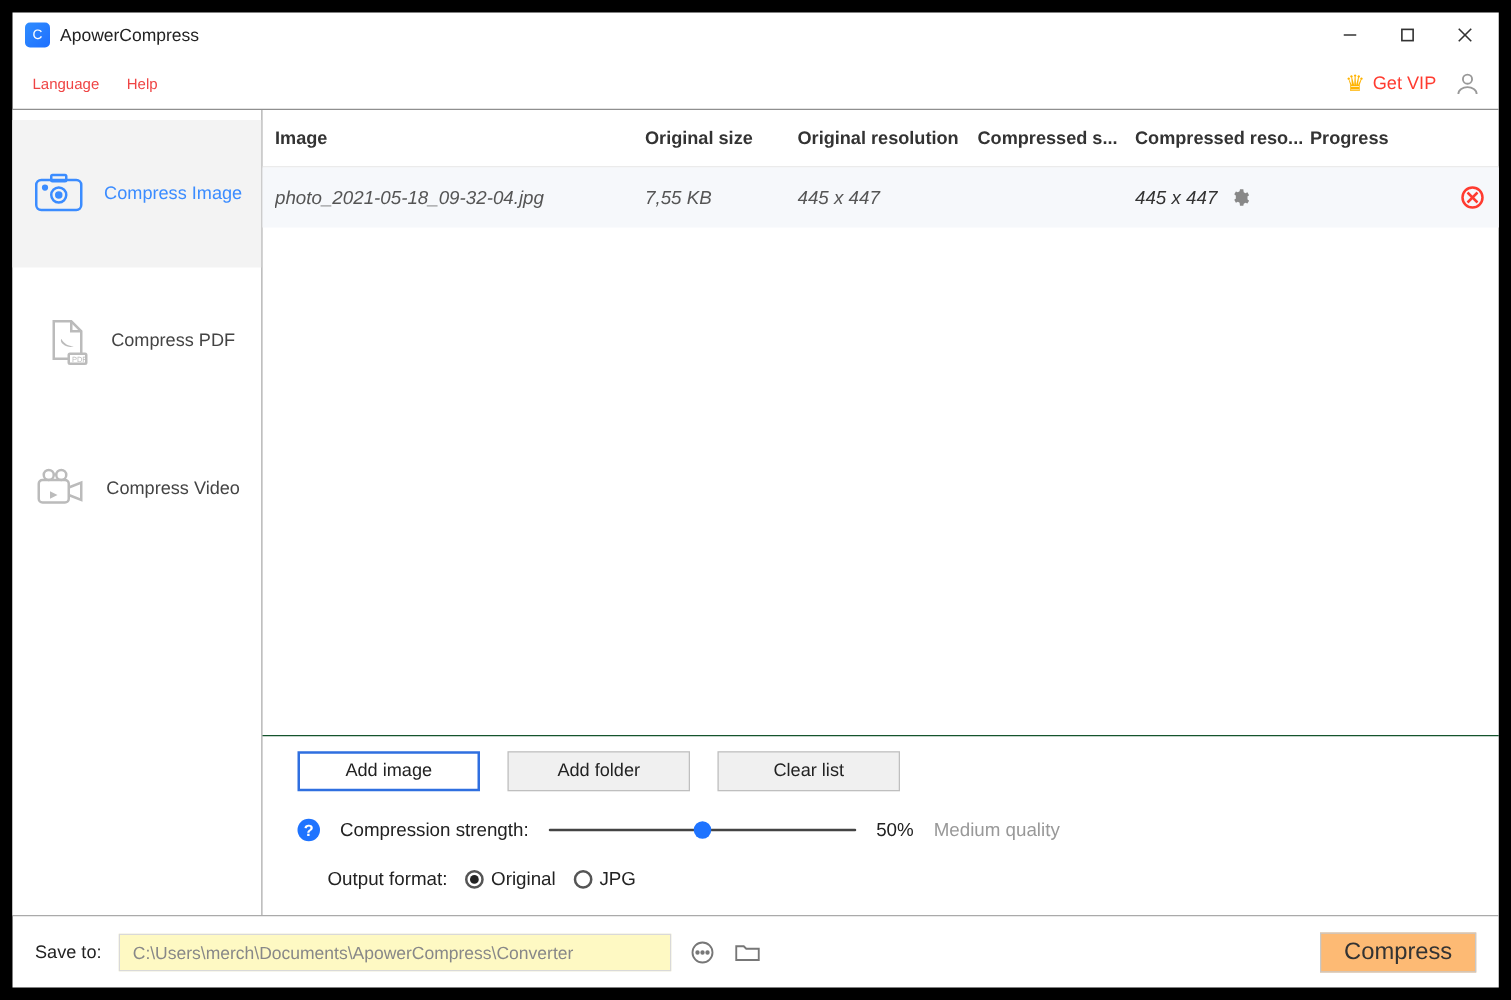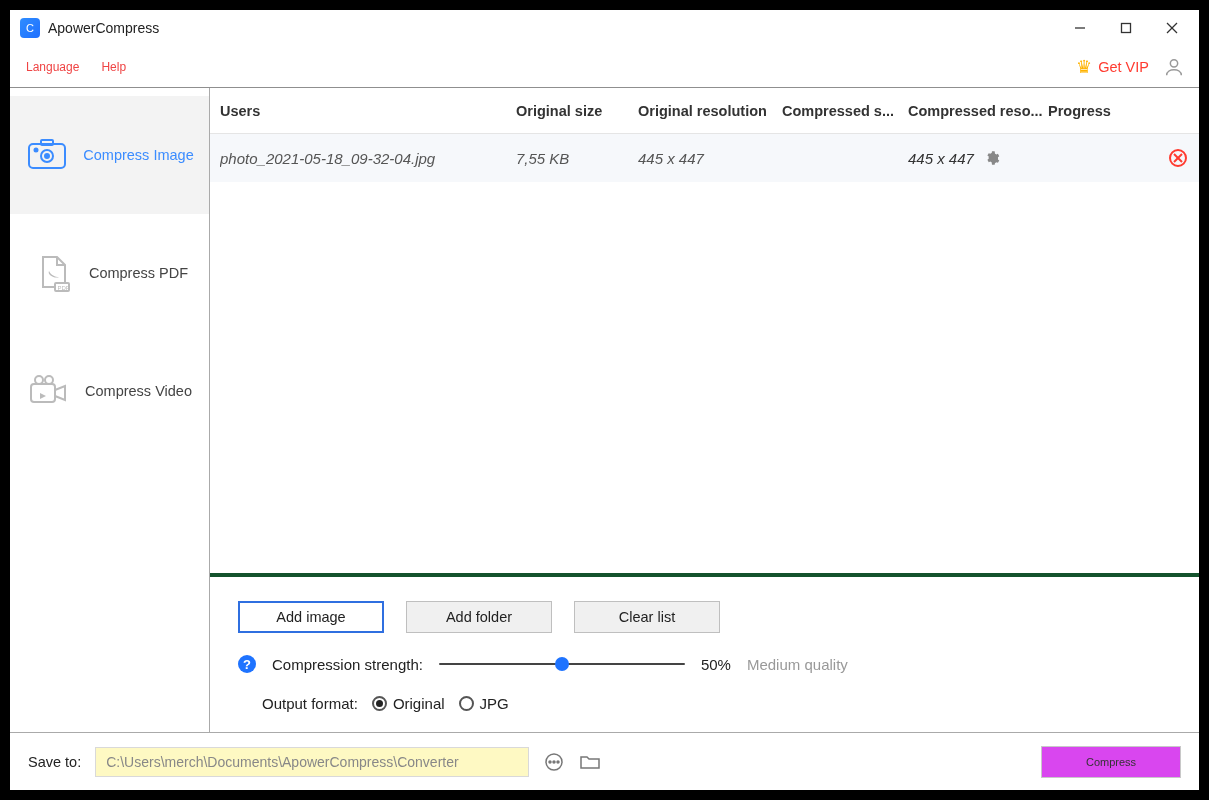--- a/index.html
+++ b/index.html
@@ -71,21 +71,21 @@
   .row-delete {
     position:absolute; right:12px; top:50%; transform:translateY(-50%);
     width:18px; height:18px; border:2px solid #ff3b30; border-radius:50%;
     display:flex; align-items:center; justify-content:center; color:#ff3b30; font-size:12px; cursor:pointer;
   }
 
   .file-area { flex:1; }
 
   
   .settings {
-    border-top:4px solid #14532d; padding: 24px 28px 20px 28px;
+    border-top:1px solid #14532d; padding: 12px 28px 20px 28px;
     display:flex; flex-direction:column; gap:22px;
   }
   .btnrow { display:flex; gap:22px; }
   .btn {
     width: 146px; height: 32px; background:#f0f0f0; border:1px solid #bfbfbf;
     font-size:14.5px; color:#222; cursor:pointer;
   }
   .btn.primary { background:#fff; border:2px solid #2f6fe0; }
   .strength-row { display:flex; align-items:center; gap:16px; font-size:15px; color:#222; }
   .help-dot {
@@ -109,22 +109,22 @@
     height: 58px; border-top:1px solid #aaa; display:flex; align-items:center;
     padding: 0 18px; gap:14px;
   }
   .save-label { font-size:14.5px; color:#222; }
   .path-input {
     flex:1; height:30px; background:#fef9c3; border:1px solid #d9d9d9;
     padding:0 10px; font-size:14px; color:#888;
   }
   .foot-icon { width:22px; height:22px; color:#777; cursor:pointer; display:flex; align-items:center; justify-content:center;}
   .compress-btn {
-    width:140px; height:32px; background:#d946ef; border:1px solid #c8c8c8;
-    font-size:11px; color:#333; cursor:pointer;
+    width:125px; height:32px; background:#fdba74; border:1px solid #c8c8c8;
+    font-size:19px; color:#333; cursor:pointer;
   }
 </style>
 </head>
 <body>
 
 <div class="window">
 
   <div class="titlebar">
     <div class="app-icon">C</div>
     <div class="app-title">ApowerCompress</div>
@@ -202,21 +202,21 @@
               <circle cx="22" cy="6" r="4"></circle>
             <path d="M13 19 L19 22 L13 25 Z" fill="#bbb" stroke="none"></path>
           </svg>
         </div>
         <span>Compress Video</span>
       </div>
     </div>
 
     <div class="main">
       <div class="thead">
-        <div class="col-file">Users</div>
+        <div class="col-file">Image</div>
         <div class="col-osize">Original size</div>
         <div class="col-ores">Original resolution</div>
         <div class="col-csize">Compressed s...</div>
         <div class="col-cres">Compressed reso...</div>
         <div class="col-prog">Progress</div>
       </div>
 
       <div class="trow">
         <div class="col-file">photo_2021-05-18_09-32-04.jpg</div>
         <div class="col-osize">7,55 KB</div>

